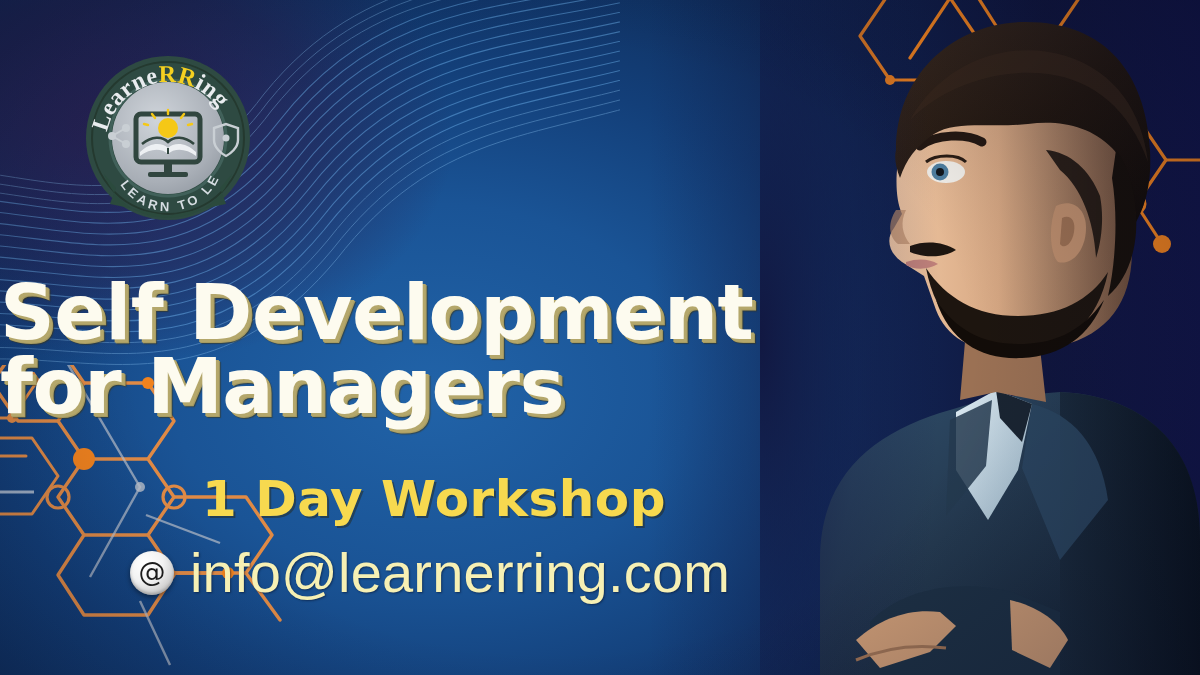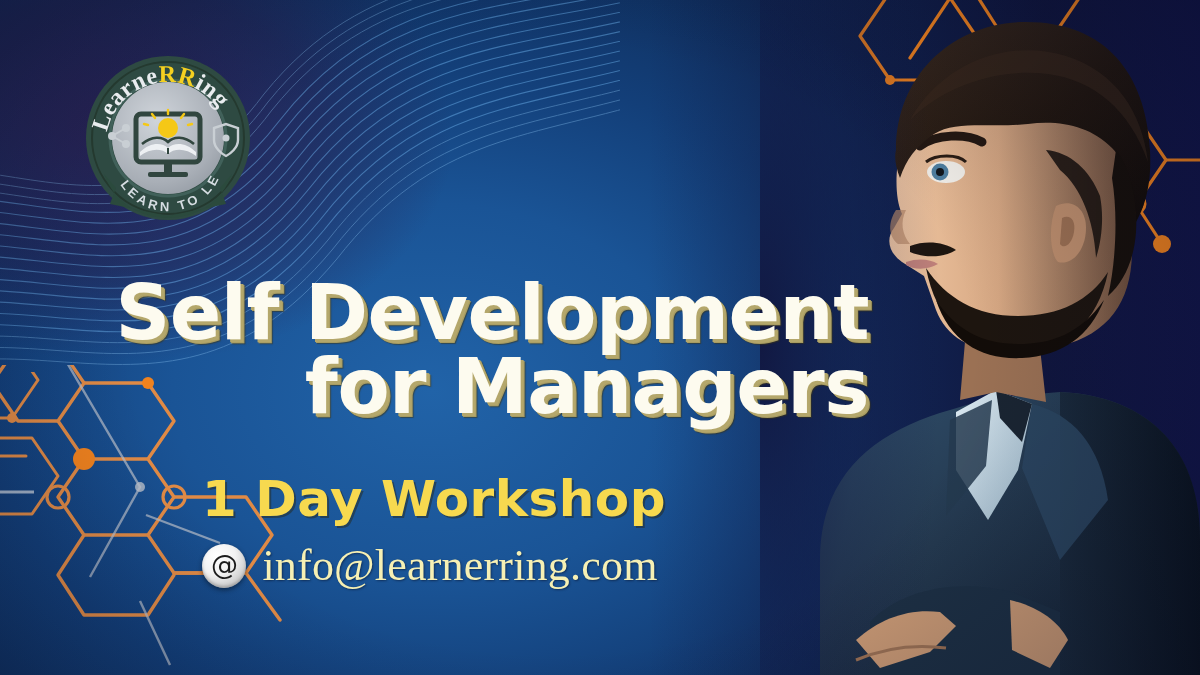--- a/index.html
+++ b/index.html
@@ -72,23 +72,23 @@
   .logo {
     position: absolute;
     left: 82px; top: 52px;
     width: 172px; height: 172px;
   }
   .logo svg { display: block; width: 100%; height: 100%; }
 
   
   .headline {
     position: absolute;
-    left: 9px; top: 276px;
+    left: 0; top: 276px;
     width: 860px;
-    text-align: right;
+    text-align: left;
     line-height: 0.97;
     font-weight: 700;
     font-size: 76px;
     letter-spacing: -0.5px;
     color: #fdfbef;
     font-family: "DejaVu Sans", sans-serif;
     text-shadow:
       3px 3px 0 #b4a76b,
       4px 4px 0 #a79b61,
       5px 5px 1px rgba(60,52,20,0.55);
@@ -128,22 +128,22 @@
     display: flex; align-items: center; justify-content: center;
     color: #1c1c1c;
     font-family: "DejaVu Sans", sans-serif;
     font-size: 27px;
     font-weight: 400;
     line-height: 1;
     padding-bottom: 2px;
     box-sizing: border-box;
   }
   .email {
-    font-family: Liberation Serif, serif;
-    font-size: 44px;
+    font-family: Liberation Sans, sans-serif;
+    font-size: 56px;
     color: #f6f0b4;
     letter-spacing: 0.2px;
     text-shadow: 1px 1px 2px rgba(10,20,45,0.55);
     white-space: nowrap;
   }
 </style>
 </head>
 <body>
 
 <div id="poster">

